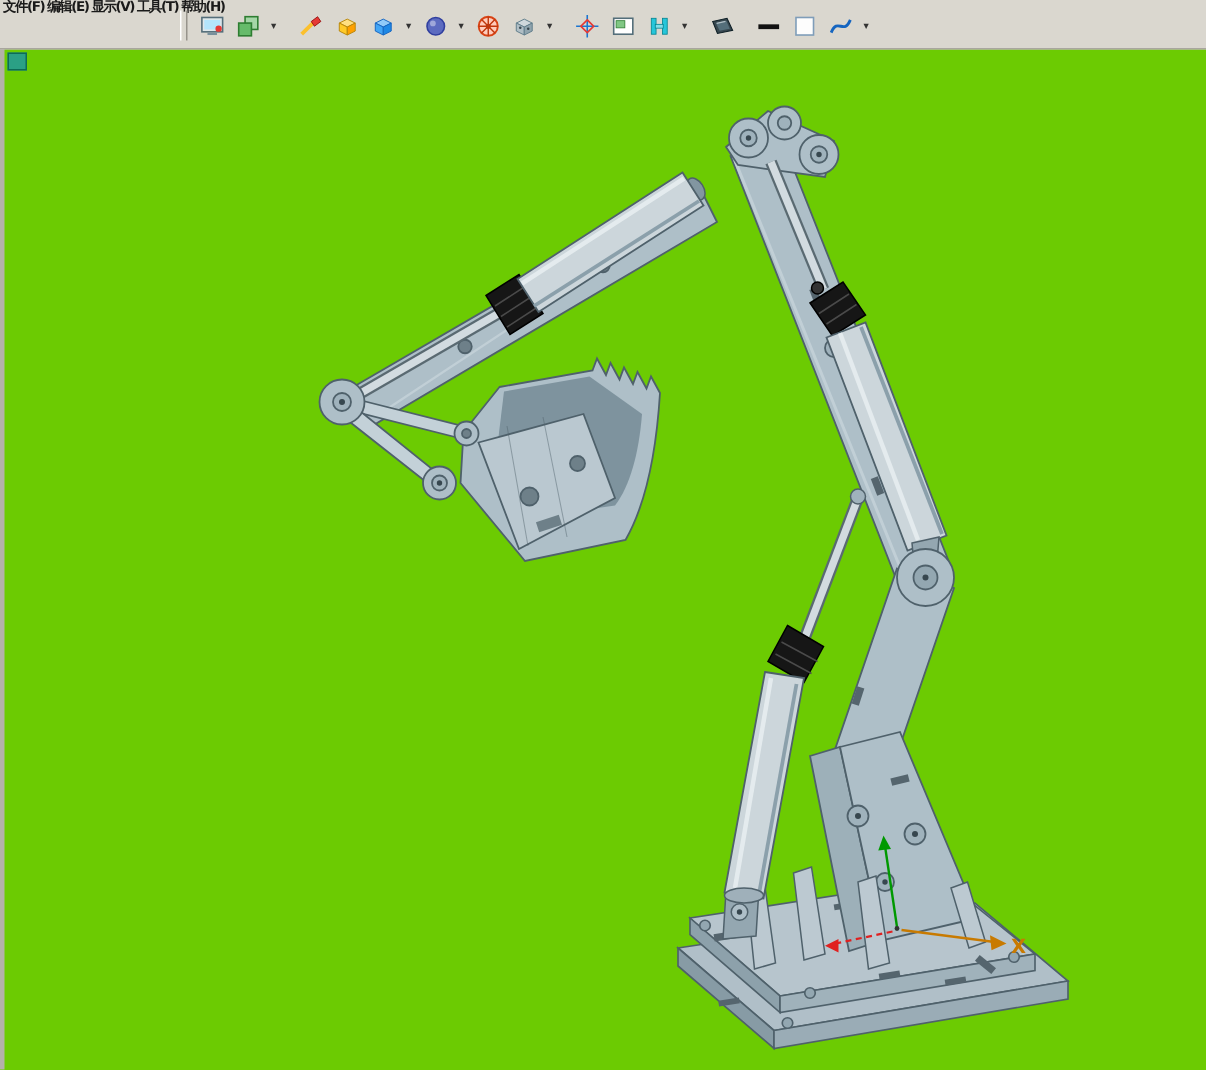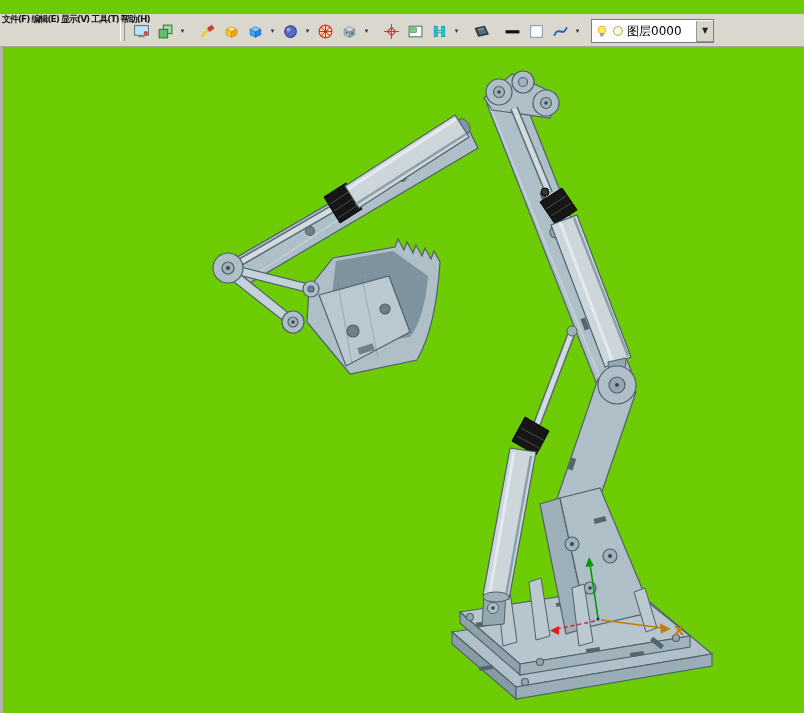--- a/index.html
+++ b/index.html
@@ -6,21 +6,21 @@
   body{
     width:804px;height:713px;overflow:hidden;position:relative;
     font-family:"DejaVu Sans","Liberation Sans",sans-serif;
     background:#6ccb02;
   }
   .screen{position:absolute;inset:0;width:804px;height:713px;}
 
   
   .topbar{
     position:absolute;top:0;left:0;width:804px;height:32px;
-    background:#dad7cf;border-bottom:1px solid #a9a69e;z-index:5;margin-top:14px;
+    background:#dad7cf;border-bottom:1px solid #a9a69e;z-index:5;
   }
   .menu-text{
     position:absolute;top:0;left:2px;font-size:9px;line-height:10px;
     color:#1a1a1a;white-space:nowrap;letter-spacing:-1px;font-weight:bold;
   }
   .toolbar{
     position:absolute;top:4px;left:120px;height:26px;
     display:flex;align-items:center;
   }
   .groove{width:3px;height:20px;border-left:1px solid #ffffff;border-right:1px solid #97948c;margin-right:4px;}
@@ -188,31 +188,20 @@
         </svg>
       </button>
 
       <button class="tool-btn">
         <svg viewBox="0 0 16 16">
           <path d="M2,12 C6,2 10,14 14,4" stroke="#1565c0" stroke-width="1.8" fill="none"></path>
         </svg>
       </button>
       <button class="dd">▾</button>
 
-      <div class="layer-combo">
-        <svg class="ic" viewBox="0 0 16 16">
-          <circle cx="8" cy="6.8" r="4.4" fill="#ffee58" stroke="#f9a825"></circle>
-          <rect x="6.4" y="11" width="3.2" height="2.8" fill="#90a4ae" stroke="#607d8b" stroke-width="0.4"></rect>
-        </svg>
-        <svg class="ic" viewBox="0 0 16 16">
-          <circle cx="8" cy="8" r="5" fill="#fffde7" stroke="#9e9d24"></circle>
-        </svg>
-        <span class="layer-label">图层0000</span>
-        <span class="combo-arrow">▼</span>
-      </div>
     </div>
   </div>
 
   <div class="viewport">
     <div class="left-edge"></div>
     <div class="vp-badge"></div>
 
     <svg class="model" width="804" height="681" viewBox="0 0 804 681">
 
       <g stroke="#4f616b" stroke-width="1.2" fill="#aebfc8">

